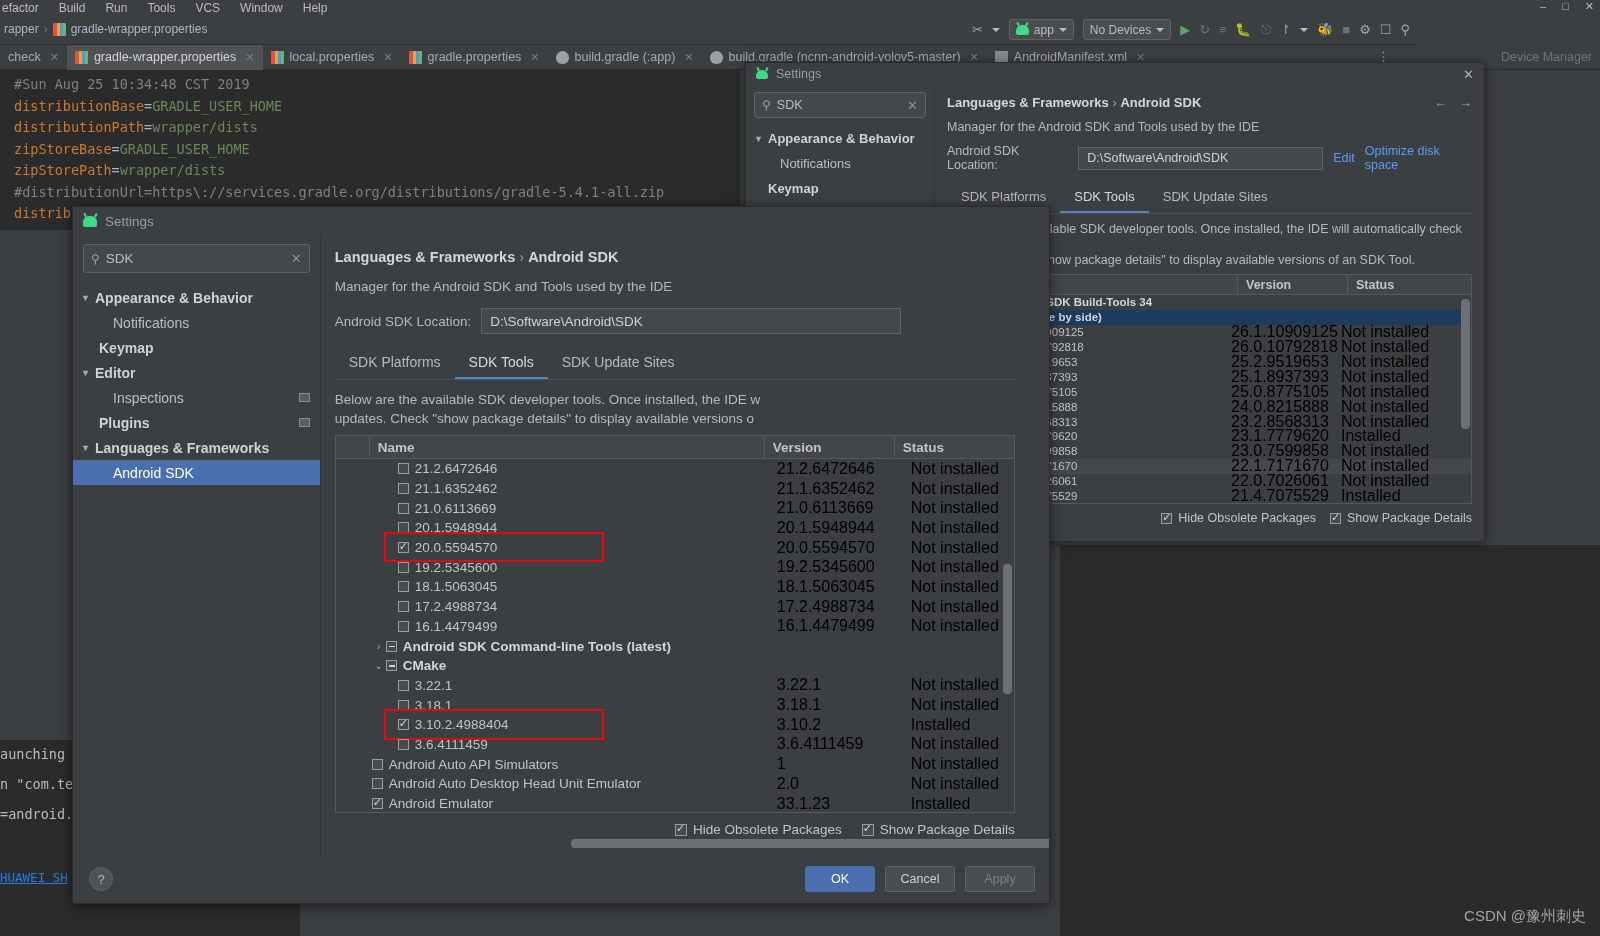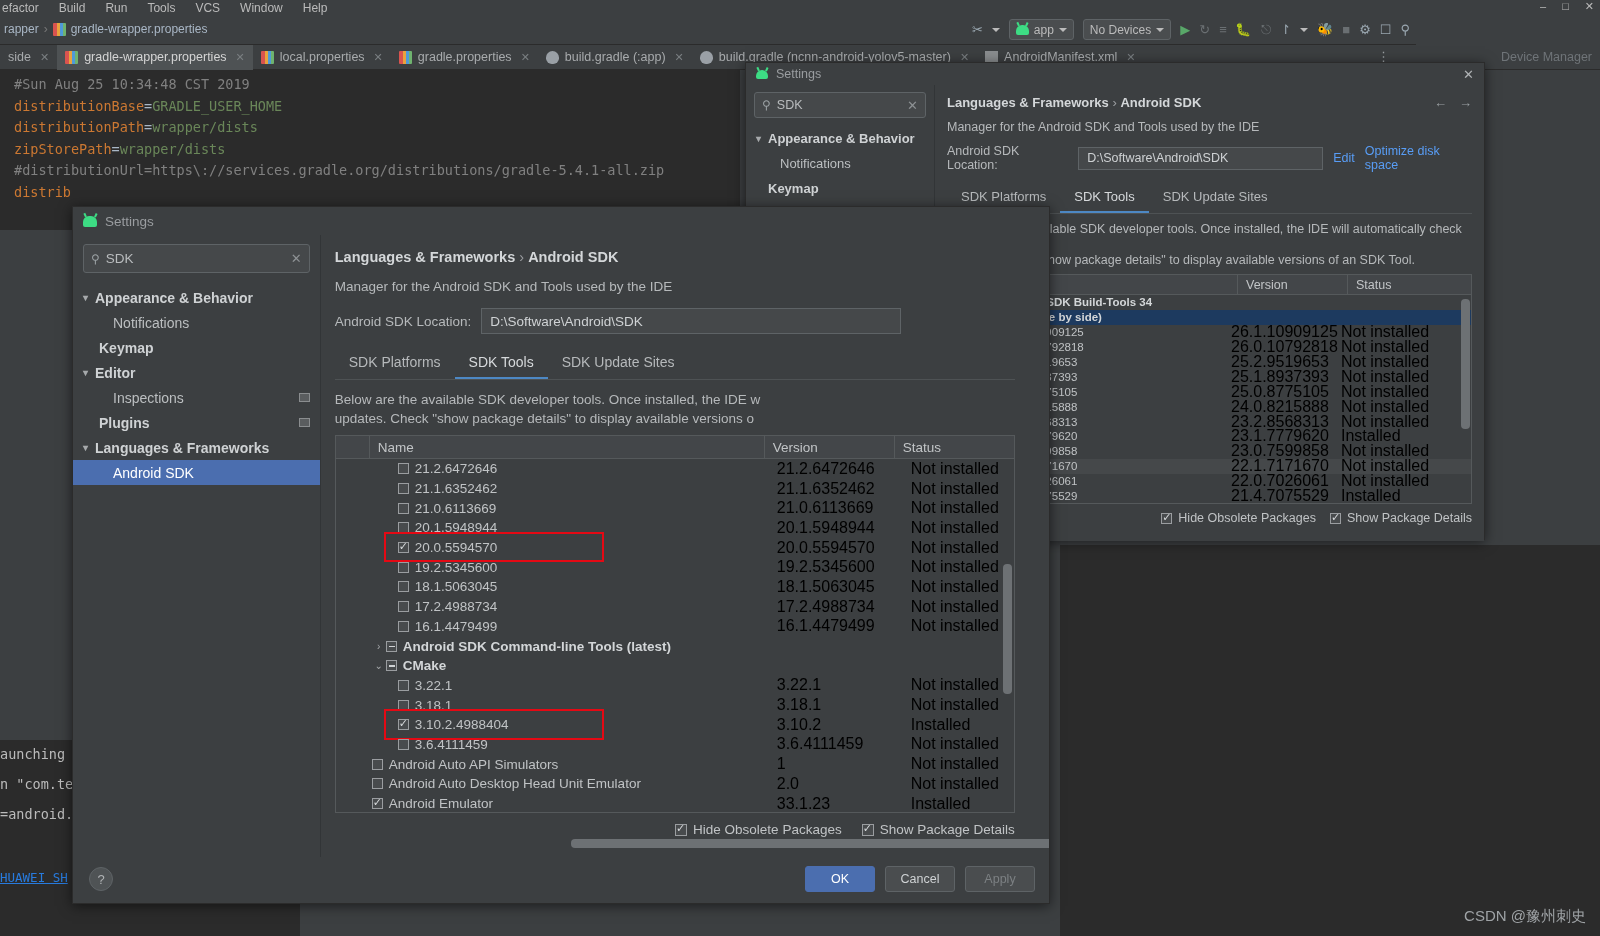--- a/index.html
+++ b/index.html
@@ -117,21 +117,21 @@
   .loc-label { font-size: 12.5px; color: #b6b9bb; }
   .loc-input { height: 23px; background: #45484a; border: 1px solid #5e6366; display: flex; align-items: center; padding-left: 8px; font-size: 12.5px; color: #cfd2d4; }
   .link { color: #589df6; font-size: 12.5px; }
 
   .tabs-row { display: flex; gap: 0px; border-bottom: 1px solid #4e5254; }
   .stab { font-size: 13px; color: #b6b9bb; padding: 5px 14px 7px 14px; }
   .stab.active { color: #d6d9db; border-bottom: 2px solid #4d88c4; }
 
   .tbl { border: 1px solid #55595b; background: #3c3f41; position: relative; overflow: hidden; }
   .tbl-head { display: flex; height: 20px; background: #434649; border-bottom: 1px solid #55595b; font-size: 12.5px; color: #c2c5c7; align-items: center; }
-  .tbl-head .cell { padding-left: 8px; border-right: 1px solid #55595b; height: 20px; line-height: 20px; }
+  .tbl-head .cell { padding-left: 8px; border-right: 1px solid #55595b; height: 20px; line-height: 20px; font-weight: bold; }
   .row { display: flex; height: 19.7px; align-items: center; font-size: 12.5px; color: #c0c3c5; white-space: nowrap; }
   .row.hl { background: #45484a; }
   .row.selrow-blue { background: #4b6eaf; }
   .cb { width: 11px; height: 11px; border: 1px solid #9a9da0; background: #484b4d; display: inline-block; position: relative; flex: 0 0 auto; }
   .cb.checked:after { content: "✓"; position: absolute; left: 0px; top: -3px; font-size: 11px; color: #d6d9db; }
   .cb.dash { background: #484b4d; }
   .cb.dash:after { content: ""; position: absolute; left: 2px; top: 4px; width: 6px; height: 1.5px; background: #cfd2d4; }
   .expander { width: 14px; color: #a6a9ab; font-size: 10px; text-align: center; flex: 0 0 auto; }
   .rowname { flex: 0 0 auto; }
   .bold { font-weight: bold; color: #d3d6d8; }
@@ -200,21 +200,21 @@
       <span class="tb-icon green">🐝</span>
       <span class="tb-icon dim">■</span>
       <span class="tb-icon">⚙</span>
       <span class="tb-icon">☐</span>
       <span class="tb-icon">⚲</span>
     </div>
   </div>
 
   <div class="ide-tabs">
     <div class="etab">
-      <span>side</span>
+      <span>check</span>
       <span class="x">✕</span>
     </div>
     <div class="etab active">
       <span class="mini-icon prop-icon"></span>
       <span>gradle-wrapper.properties</span>
       <span class="x">✕</span>
     </div>
     <div class="etab">
       <span class="mini-icon prop-icon"></span>
       <span>local.properties</span>
@@ -241,20 +241,21 @@
       <span class="x">✕</span>
     </div>
     <div class="tabs-more">⋮</div>
     <div class="devmgr">Device Manager</div>
   </div>
 
   <div class="editor">
     <div class="line"><span class="c-comment">#Sun Aug 25 10:34:48 CST 2019</span></div>
     <div class="line"><span class="c-key">distributionBase</span><span class="c-eq">=</span><span class="c-val">GRADLE_USER_HOME</span></div>
     <div class="line"><span class="c-key">distributionPath</span><span class="c-eq">=</span><span class="c-val">wrapper/dists</span></div>
+    <div class="line"><span class="c-key">zipStoreBase</span><span class="c-eq">=</span><span class="c-val">GRADLE_USER_HOME</span></div>
     <div class="line"><span class="c-key">zipStorePath</span><span class="c-eq">=</span><span class="c-val">wrapper/dists</span></div>
     <div class="line"><span class="c-comment">#distributionUrl=https\://services.gradle.org/distributions/gradle-5.4.1-all.zip</span></div>
     <div class="line"><span class="c-key">distrib</span></div>
   </div>
   <div class="bottom-strip"></div>
 
   <div class="console">
     <div class="cline">aunching </div>
     <div class="cline">n "com.te</div>
     <div class="cline">=android.</div>

